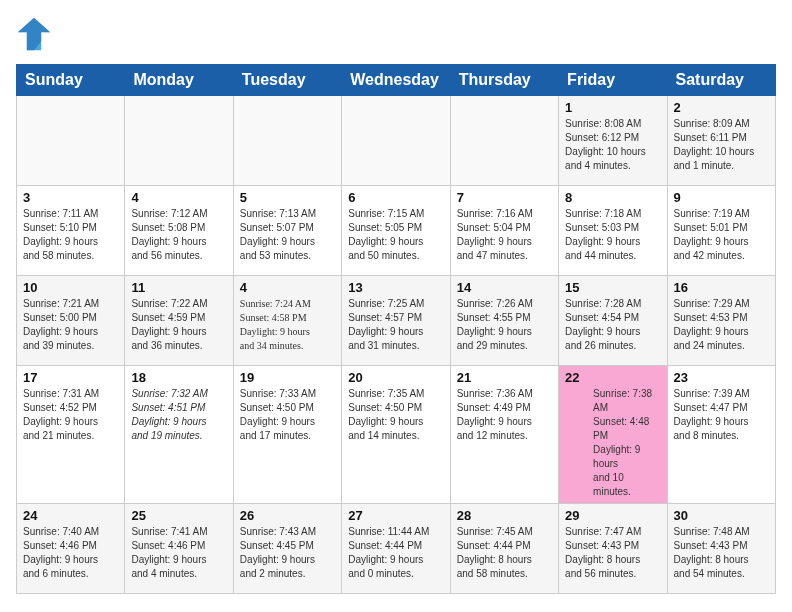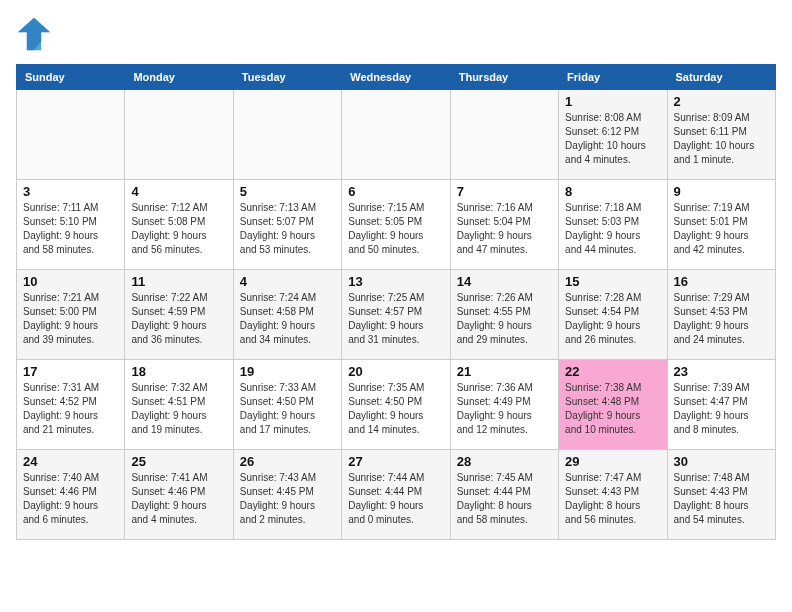--- a/index.html
+++ b/index.html
@@ -45,21 +45,21 @@
     .calendar {
       width: 100%;
       border-collapse: collapse;
       font-size: 11px;
     }
     .calendar thead th {
       background: #1a5fa8;
       color: #fff;
       text-align: left;
       padding: 6px 8px;
-      font-size: 11px;
+      font-size: 16px;
       font-weight: bold;
       border: 1px solid #1a5fa8;
       margin-top: 36px;
     }
     .calendar tbody td {
       border: 1px solid #ccc;
       vertical-align: top;
       padding: 4px 6px;
       width: calc(100% / 7);
       min-height: 80px;
@@ -201,21 +201,21 @@
         </td>
         <td style="background: rgb(245, 245, 245);">
           <div class="day-num">11</div>
           <div class="day-info" style="white-space: pre-line;">Sunrise: 7:22 AM
 Sunset: 4:59 PM
 Daylight: 9 hours
 and 36 minutes.</div>
         </td>
         <td style="background: rgb(245, 245, 245);">
           <div class="day-num">4</div>
-          <div class="day-info" style="white-space: pre-line;">Sunrise: 7:24 AM
+          <div class="day-info" style="white-space: pre-line; font-family: Liberation Serif, serif;">Sunrise: 7:24 AM
 Sunset: 4:58 PM
 Daylight: 9 hours
 and 34 minutes.</div>
         </td>
         <td style="background: rgb(245, 245, 245); margin-top: 44px;">
           <div class="day-num">13</div>
           <div class="day-info" style="white-space: pre-line;">Sunrise: 7:25 AM
 Sunset: 4:57 PM
 Daylight: 9 hours
 and 31 minutes.</div>
@@ -245,21 +245,21 @@
       <tr>
         <td style="background: rgb(255, 255, 255);">
           <div class="day-num">17</div>
           <div class="day-info" style="white-space: pre-line;">Sunrise: 7:31 AM
 Sunset: 4:52 PM
 Daylight: 9 hours
 and 21 minutes.</div>
         </td>
         <td style="background: rgb(255, 255, 255);">
           <div class="day-num">18</div>
-          <div class="day-info" style="white-space: pre-line;">Sunrise: 7:32 AM
+          <div class="day-info" style="white-space: pre-line; font-style: italic;">Sunrise: 7:32 AM
 Sunset: 4:51 PM
 Daylight: 9 hours
 and 19 minutes.</div>
         </td>
         <td style="background: rgb(255, 255, 255);">
           <div class="day-num">19</div>
           <div class="day-info" style="white-space: pre-line;">Sunrise: 7:33 AM
 Sunset: 4:50 PM
 Daylight: 9 hours
 and 17 minutes.</div>
@@ -273,21 +273,21 @@
         </td>
         <td style="background: rgb(255, 255, 255);">
           <div class="day-num">21</div>
           <div class="day-info" style="white-space: pre-line;">Sunrise: 7:36 AM
 Sunset: 4:49 PM
 Daylight: 9 hours
 and 12 minutes.</div>
         </td>
         <td style="background: #f9a8d4;">
           <div class="day-num">22</div>
-          <div class="day-info" style="white-space: pre-line;">Sunrise: 7:38 AM
+          <div class="day-info" style="white-space: pre-line; margin-left: 28px;">Sunrise: 7:38 AM
 Sunset: 4:48 PM
 Daylight: 9 hours
 and 10 minutes.</div>
         </td>
         <td style="background: rgb(255, 255, 255);">
           <div class="day-num">23</div>
           <div class="day-info" style="white-space: pre-line;">Sunrise: 7:39 AM
 Sunset: 4:47 PM
 Daylight: 9 hours
 and 8 minutes.</div>
@@ -310,21 +310,21 @@
         </td>
         <td style="background: rgb(245, 245, 245);">
           <div class="day-num">26</div>
           <div class="day-info" style="white-space: pre-line;">Sunrise: 7:43 AM
 Sunset: 4:45 PM
 Daylight: 9 hours
 and 2 minutes.</div>
         </td>
         <td style="background: rgb(245, 245, 245); margin-top: 32px;">
           <div class="day-num">27</div>
-          <div class="day-info" style="white-space: pre-line;">Sunrise: 7:44 AM
+          <div class="day-info" style="white-space: pre-line;">Sunrise: 11:44 AM
 Sunset: 4:44 PM
 Daylight: 9 hours
 and 0 minutes.</div>
         </td>
         <td style="background: rgb(245, 245, 245);">
           <div class="day-num">28</div>
           <div class="day-info" style="white-space: pre-line;">Sunrise: 7:45 AM
 Sunset: 4:44 PM
 Daylight: 8 hours
 and 58 minutes.</div>

